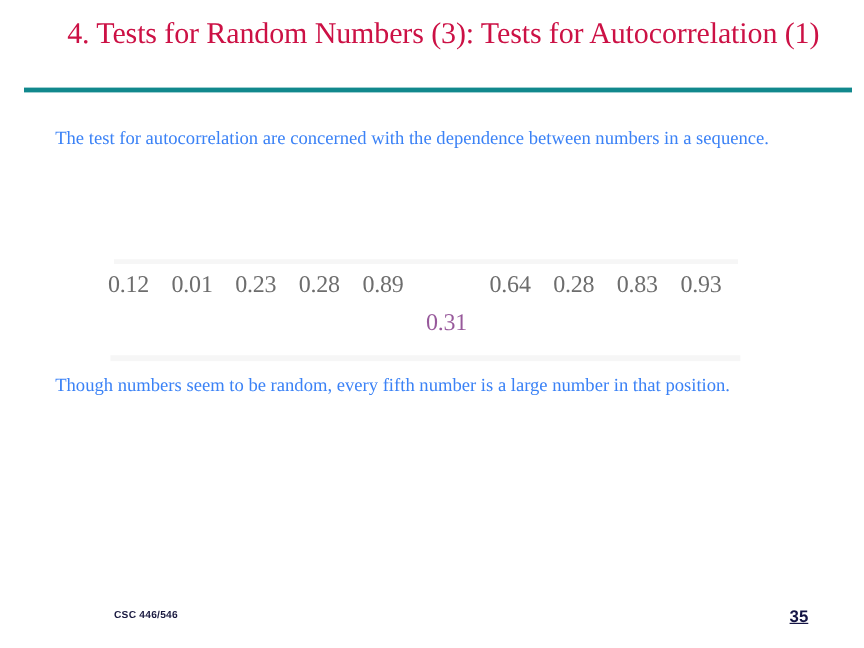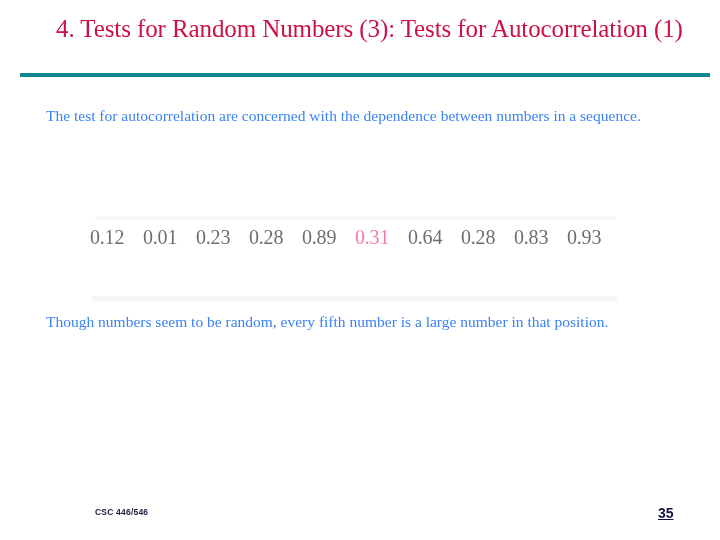--- a/index.html
+++ b/index.html
@@ -78,21 +78,21 @@
   }
   .grid-cell {
     width: 53px;
     text-align: left;
     font-family: "Liberation Serif", serif;
     font-size: 20px;
     color: #5a5a5a;
     opacity: 0.88;
     letter-spacing: -0.2px;
   }
-  .grid-cell.faded { color: #ec4899; opacity: 0.72; }
+  .grid-cell.faded { color: #701a75; opacity: 0.72; margin-top: 32px; }
 
   
   .scan-smudge {
     position: absolute;
     background: #000000;
     opacity: 0.035;
   }
   #smudge-top { left: 95px; top: 216px; width: 520px; height: 4px; }
   #smudge-bottom { left: 92px; top: 296px; width: 525px; height: 5px; }
 

